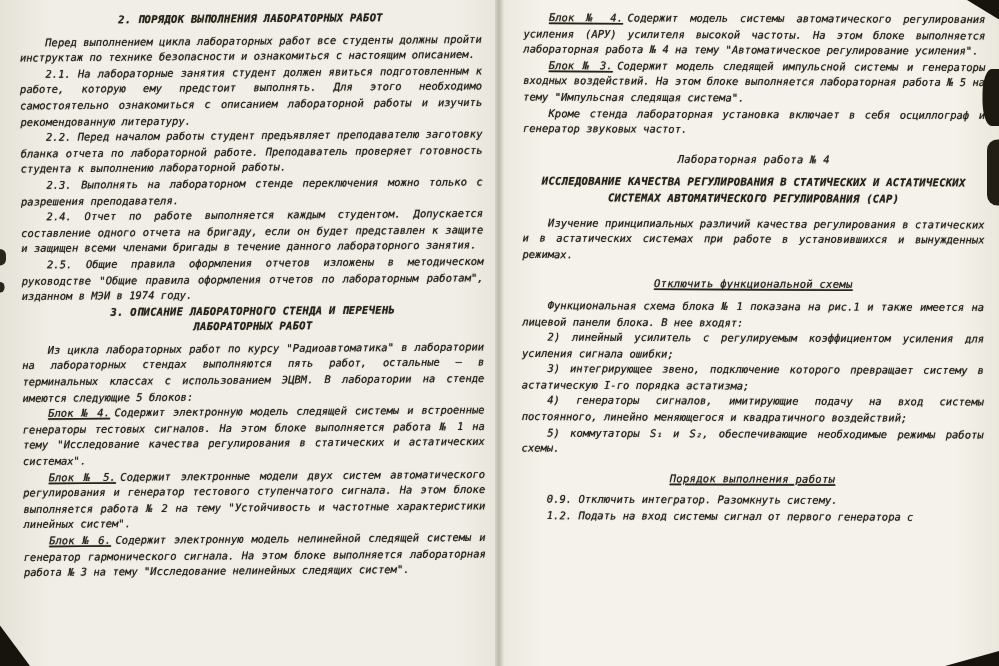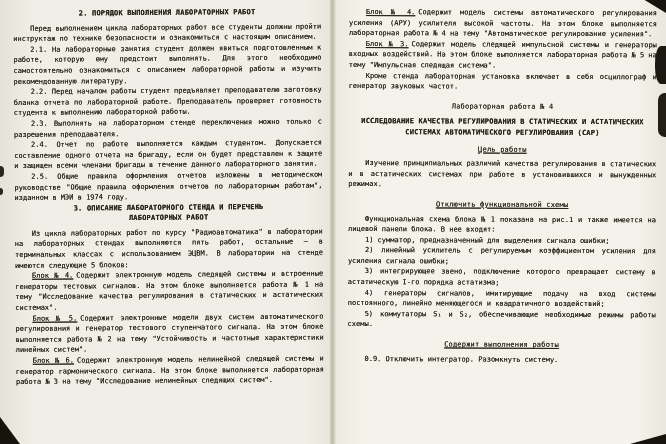--- a/index.html
+++ b/index.html
@@ -12,20 +12,21 @@
   .scan {
     position: relative; width: 666px; height: 444px;
     display: flex; background: #f0eee7; overflow: hidden;
   }
   .page {
     position: relative; width: 330px; height: 444px; overflow: hidden;
     padding: 7px 9px 4px 13px;
     font-size: 7px; line-height: 10.6px; color: #262419;
     text-align: justify;
     text-shadow: 0 0 0.6px rgba(35,32,24,0.8);
+    font-style: italic;
   }
   .page-left  { background: linear-gradient(90deg,#e5e2d8,#f0eee6 10%,#f0eee6 93%,#e8e5db); }
   .page-right { background: linear-gradient(90deg,#ecead zero,#f4f2ea 8%,#f4f2ea 91%,#eae7dd); }
   .page-right { background: linear-gradient(90deg,#ebe9e0,#f4f2ea 8%,#f4f2ea 91%,#eae7dd); }
   .divider {
     width: 6px; height: 444px;
     background: linear-gradient(90deg,#d5d2c6,#bdb9aa 45%,#e9e6dd);
   }
   .tilt-l { transform: rotate(-0.45deg); transform-origin: top left; }
   .tilt-r { transform: rotate(0.25deg); transform-origin: top left; }
@@ -76,31 +77,30 @@
 
   <div class="divider"></div>
 
   <div class="page page-right">
     <div class="tilt-r">
       <p class="para"><span class="lead">Блок № 4.</span><span>Содержит модель системы автоматического регулирования усиления (АРУ) усилителя высокой частоты. На этом блоке выполняется лабораторная работа № 4 на тему "Автоматическое регулирование усиления".</span></p>
       <p class="para"><span class="lead">Блок № 3.</span><span>Содержит модель следящей импульсной системы и генераторы входных воздействий. На этом блоке выполняется лабораторная работа № 5 на тему "Импульсная следящая система".</span></p>
       <p class="para">Кроме стенда лабораторная установка включает в себя осциллограф и генератор звуковых частот.</p>
       <div class="h-center h-gap" style="font-weight:normal">Лабораторная работа № 4</div>
       <div class="title-block">ИССЛЕДОВАНИЕ КАЧЕСТВА РЕГУЛИРОВАНИЯ В СТАТИЧЕСКИХ И АСТАТИЧЕСКИХ СИСТЕМАХ АВТОМАТИЧЕСКОГО РЕГУЛИРОВАНИЯ (САР)</div>
-      <div class="h-center u" style="font-weight:normal">Цель работы</div>
       <p class="para">Изучение принципиальных различий качества регулирования в статических и в астатических системах при работе в установившихся и вынужденных режимах.</p>
       <div class="h-center u h-gap" style="font-weight:normal">Отключить функциональной схемы</div>
       <p class="para">Функциональная схема блока № 1 показана на рис.1 и также имеется на лицевой панели блока. В нее входят:</p>
-      <p class="para">1) сумматор, предназначенный для выделения сигнала ошибки;</p>
       <p class="para">2) линейный усилитель с регулируемым коэффициентом усиления для усиления сигнала ошибки;</p>
       <p class="para">3) интегрирующее звено, подключение которого превращает систему в астатическую I-го порядка астатизма;</p>
       <p class="para">4) генераторы сигналов, имитирующие подачу на вход системы постоянного, линейно меняющегося и квадратичного воздействий;</p>
       <p class="para">5) коммутаторы S₁ и S₂, обеспечивающие необходимые режимы работы схемы.</p>
-      <div class="h-center u h-gap" style="font-weight:normal">Содержит выполнения работы</div>
+      <div class="h-center u h-gap" style="font-weight:normal">Порядок выполнения работы</div>
       <p class="para">0.9. Отключить интегратор. Разомкнуть систему.</p>
+      <p class="para">1.2. Подать на вход системы сигнал от первого генератора с</p>
     </div>
   </div>
 
   <div class="artifact a-top-right"></div>
   <div class="artifact a-edge1"></div>
   <div class="artifact a-edge2"></div>
   <div class="artifact a-bottom-left"></div>
   <div class="artifact a-bottom-right"></div>
   <div class="artifact a-left-dot1"></div>
   <div class="artifact a-left-dot2"></div>

